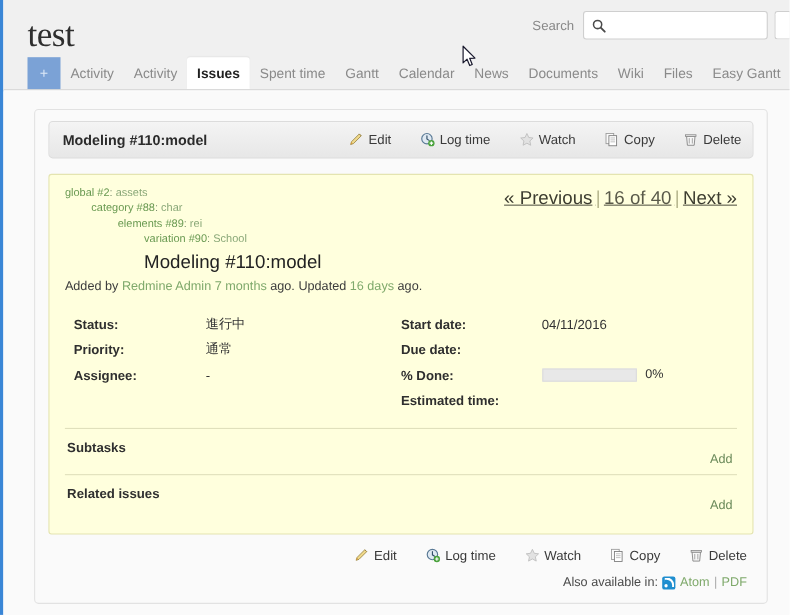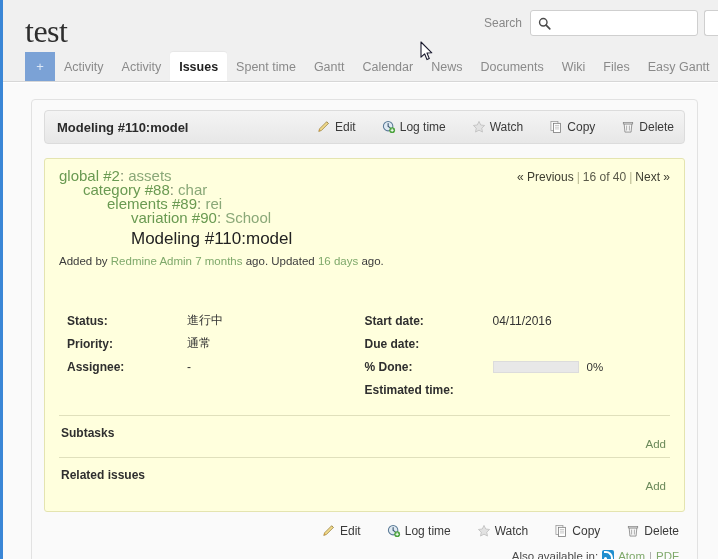--- a/index.html
+++ b/index.html
@@ -165,37 +165,38 @@
   
   #issue-box {
     position: relative;
     margin-top: 14px;
     background: #ffffdd;
     border: 1px solid #e4e4b0;
     border-radius: 3px;
     padding: 10px 14px 14px 14px;
   }
   #breadcrumb {
-    font-size: 15px;
+    font-size: 10px;
     line-height: 14px;
   }
   .crumb { color: #7c8c6e; }
   .crumb .link { color: #6a9a52; }
   .crumb .link-sub { color: #8aa878; }
   .crumb-l0 { padding-left: 0px; }
   .crumb-l1 { padding-left: 24px; }
   .crumb-l2 { padding-left: 48px; }
   .crumb-l3 { padding-left: 72px; }
 
   #pager {
     position: absolute;
     right: 14px; top: 11px;
-    font-size: 12px;
+    font-size: 17px;
     color: #5a5a4a;
     white-space: nowrap;
+    text-decoration: underline;
   }
   #pager .plink { color: #3d3d30; }
   #pager .sep { color: #b5b58d; padding: 0 3px; }
 
   #issue-subject {
     padding-left: 72px;
     margin-top: 4px;
     font-size: 17px;
     color: #222;
     font-weight: normal;
@@ -207,21 +208,21 @@
   }
   #added-by .g { color: #7fa96b; }
 
   
   #attrs {
     margin-top: 16px;
     position: relative;
     display: flex;
     padding-bottom: 12px;
   }
-  .attr-col { width: 50%; margin-top: 26px; }
+  .attr-col { width: 50%; }
   .attr-row {
     display: flex;
     align-items: center;
     height: 23px;
   }
   .attr-label {
     width: 128px;
     font-size: 12px;
     font-weight: bold;
     color: #2f2f2f;

